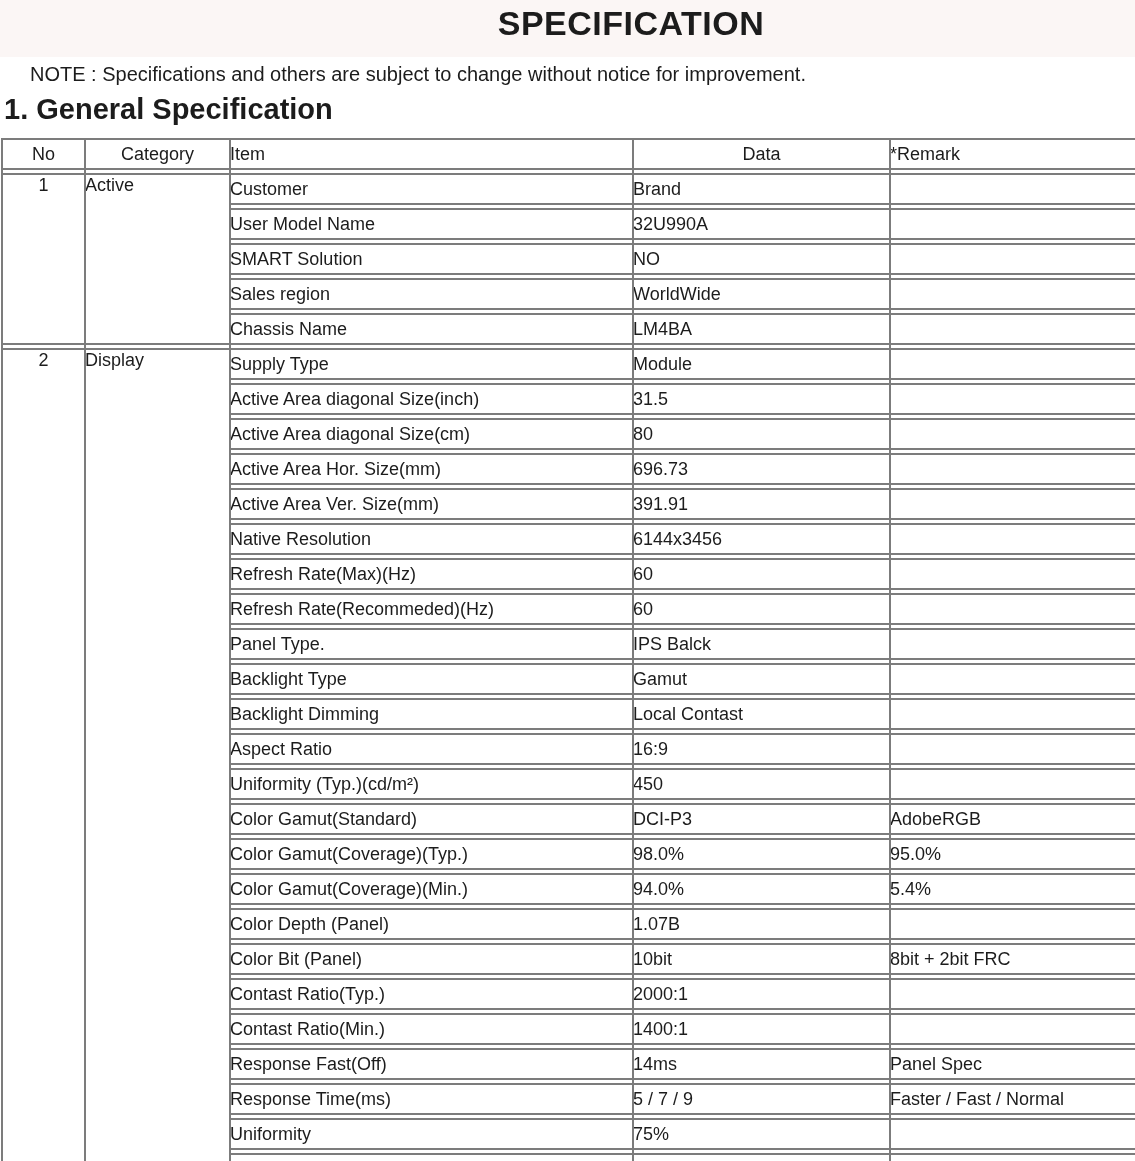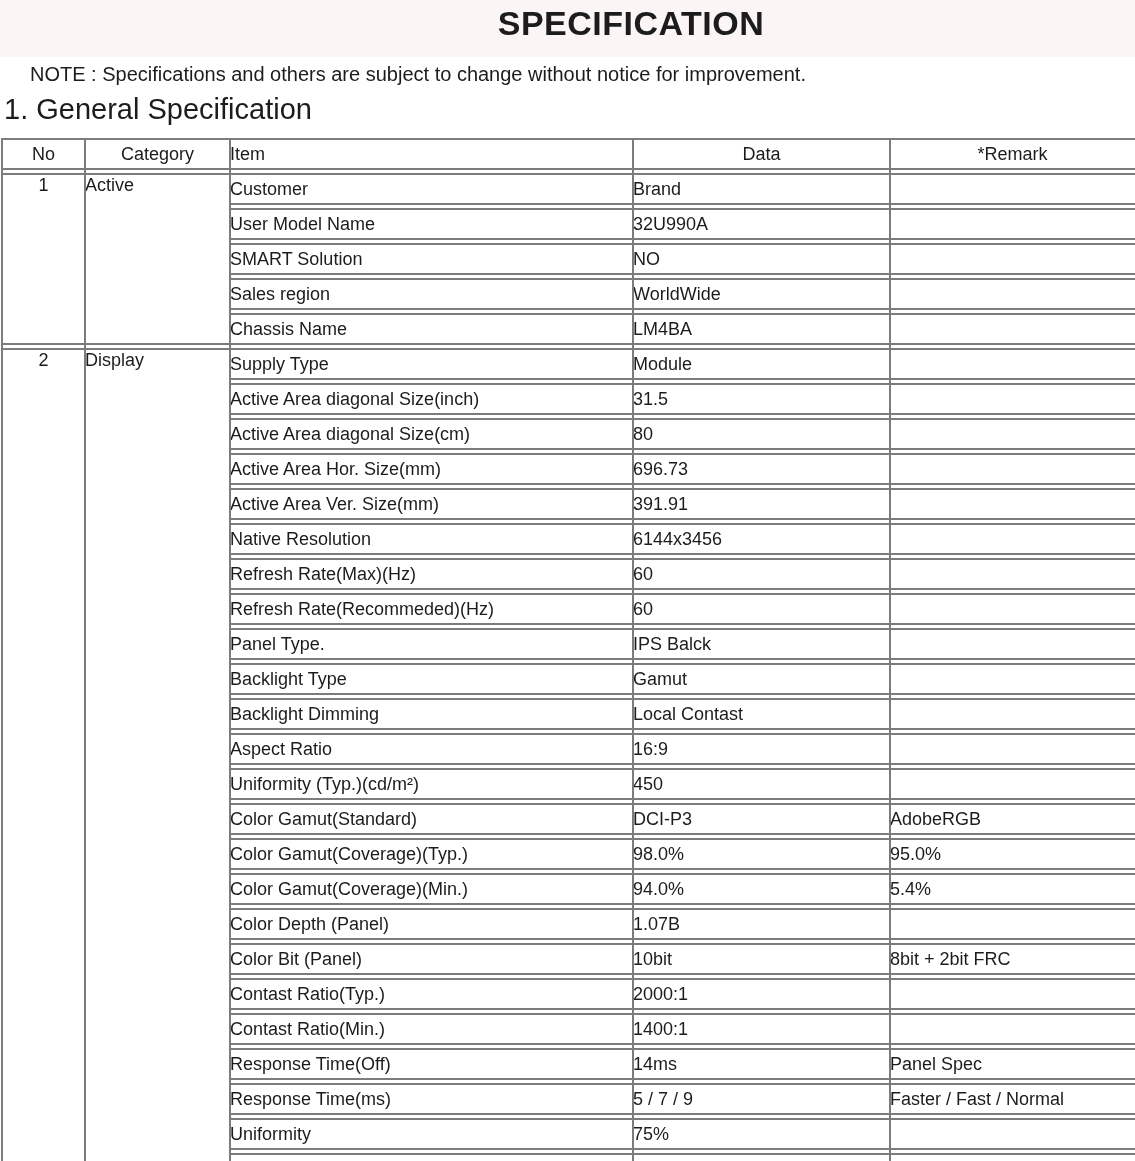--- a/index.html
+++ b/index.html
@@ -35,21 +35,21 @@
     top: 62px;
     left: 30px;
     font-size: 20px;
     line-height: 24px;
   }
   .section-heading {
     position: absolute;
     top: 92px;
     left: 4px;
     font-size: 29px;
-    font-weight: normal;
+    font-weight: bold;
     line-height: 34px;
   }
   table.spec {
     position: absolute;
     top: 135px;
     left: 2px;
     width: 1133px;
     border-collapse: separate;
     border-spacing: 0 3px;
     table-layout: fixed;
@@ -75,21 +75,21 @@
   }
   
   .gcell {
     vertical-align: top;
     padding-top: 3px;
     border-top: 2px solid #7c7c7c;
   }
   .gcell.closed { border-bottom: 2px solid #7c7c7c; }
   .al { text-align: left; padding-left: 11px; }
   .ac { text-align: center; }
-  .ar { text-align: center; padding-right: 8px; }
+  .ar { text-align: left; padding-right: 8px; }
   
   .pt { border-top: 2px solid #7c7c7c; height: 6px; }
   .nob { border: none; height: 6px; }
   
   .vline {
     position: absolute;
     top: 138px;
     height: 1023px;
     width: 2px;
     background: #7c7c7c;
@@ -250,21 +250,21 @@
         <td class="cell al">Contast Ratio(Typ.)</td>
         <td class="cell al">2000:1</td>
         <td class="cell al"></td>
       </tr>
       <tr>
         <td class="cell al">Contast Ratio(Min.)</td>
         <td class="cell al">1400:1</td>
         <td class="cell al"></td>
       </tr>
       <tr>
-        <td class="cell al">Response Time(Off)</td>
+        <td class="cell al">Response Fast(Off)</td>
         <td class="cell al">14ms</td>
         <td class="cell al">Panel Spec</td>
       </tr>
       <tr>
         <td class="cell al">Response Time(ms)</td>
         <td class="cell al">5 / 7 / 9</td>
         <td class="cell al">Faster / Fast / Normal</td>
       </tr>
       <tr>
         <td class="cell al">Uniformity</td>

